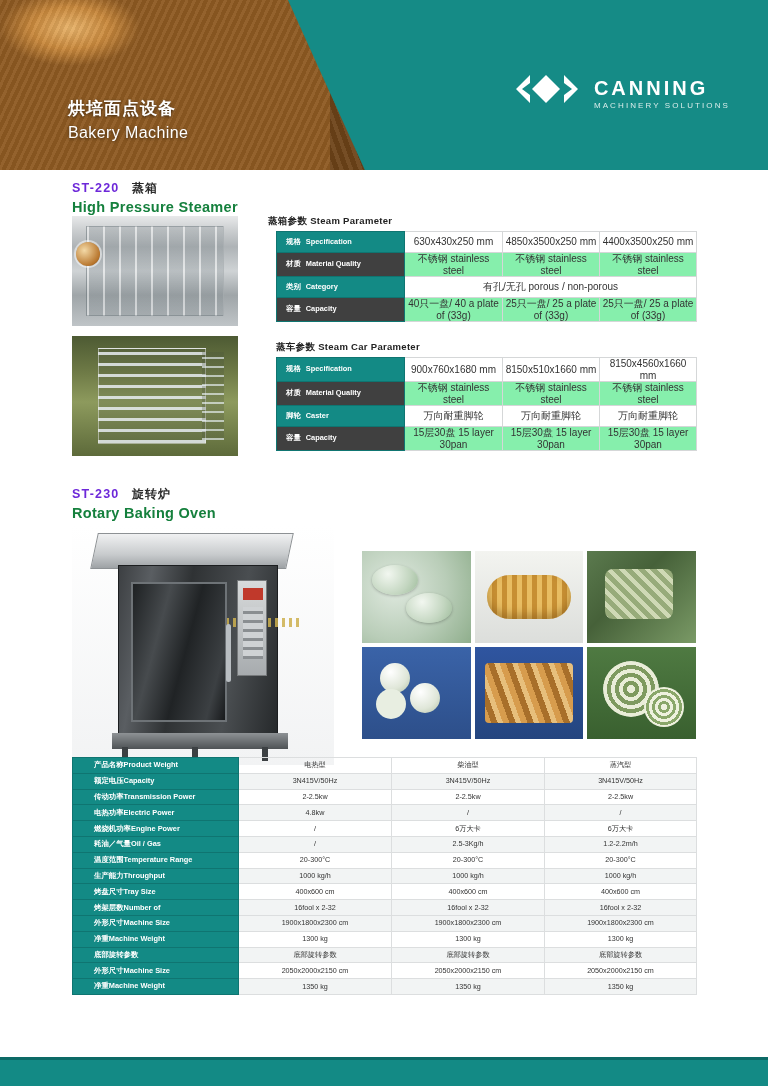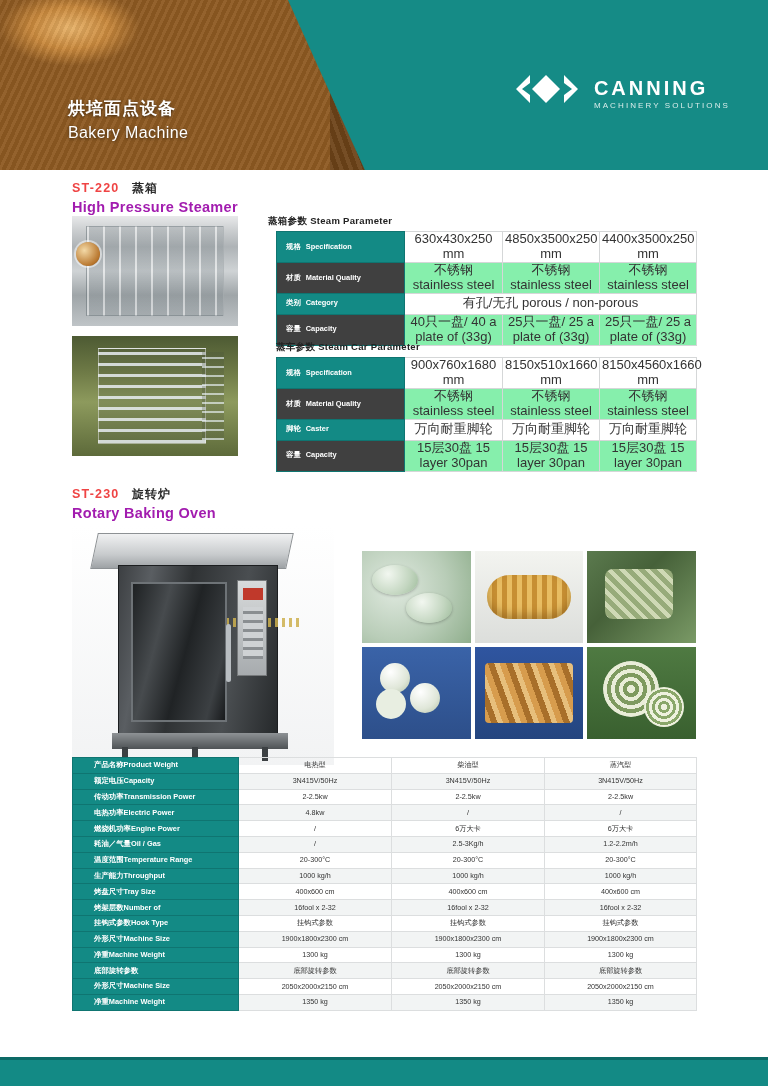--- a/index.html
+++ b/index.html
@@ -100,34 +100,34 @@
   .brand-sub {
     color: #d8ecea;
     font-size: 8px;
     letter-spacing: 2.1px;
     margin-top: 3px;
   }
 
   
   .sec-title { position: absolute; }
   .sec-title .code {
-    color: #ef4444;
+    color: #6d28d9;
     font-size: 12.5px;
     font-weight: bold;
     letter-spacing: 1.2px;
   }
   .sec-title .cn {
     color: #2c2c2c;
     font-size: 12px;
     font-weight: bold;
     margin-left: 8px;
     letter-spacing: 1px;
   }
   .sec-title .en {
-    color: #a21caf;
+    color: #15803d;
     font-size: 14.5px;
     font-weight: bold;
     margin-top: 2px;
     letter-spacing: 0.3px;
   }
 
   
   .imgbox { position: absolute; overflow: hidden; }
   .steamer1 {
     background:
@@ -318,21 +318,21 @@
     font-weight: bold;
     letter-spacing: 0.3px;
   }
   table.spec {
     position: absolute;
     border-collapse: collapse;
     table-layout: fixed;
   }
   table.spec td {
     border: 1px solid #d5d7d8;
-    font-size: 13px;
+    font-size: 10px;
     color: #333;
     text-align: center;
     padding: 0 2px;
     line-height: 1.15;
   }
   table.spec td.lbl {
     background: #138a85;
     color: #ffffff;
     text-align: left;
     padding-left: 9px;
@@ -586,26 +586,20 @@
       <td>400x600 cm</td>
       <td>400x600 cm</td>
       <td>400x600 cm</td>
     </tr>
     <tr class="alt">
       <td class="lbl"><span class="cnw">烤架层数</span><span>Number of</span></td>
       <td>16fool x 2-32</td>
       <td>16fool x 2-32</td>
       <td>16fool x 2-32</td>
     </tr>
-    <tr>
-      <td class="lbl"><span class="cnw">挂钩式参数</span><span>Hook Type</span></td>
-      <td>挂钩式参数</td>
-      <td>挂钩式参数</td>
-      <td>挂钩式参数</td>
-    </tr>
     <tr class="alt">
       <td class="lbl"><span class="cnw">外形尺寸</span><span>Machine Size</span></td>
       <td>1900x1800x2300 cm</td>
       <td>1900x1800x2300 cm</td>
       <td>1900x1800x2300 cm</td>
     </tr>
     <tr>
       <td class="lbl"><span class="cnw">净重</span><span>Machine Weight</span></td>
       <td>1300 kg</td>
       <td>1300 kg</td>

